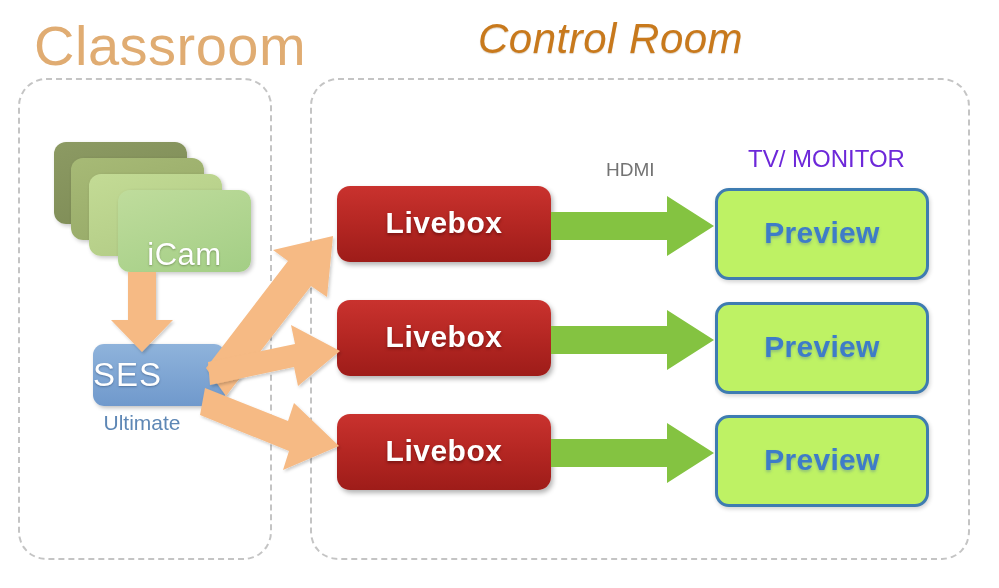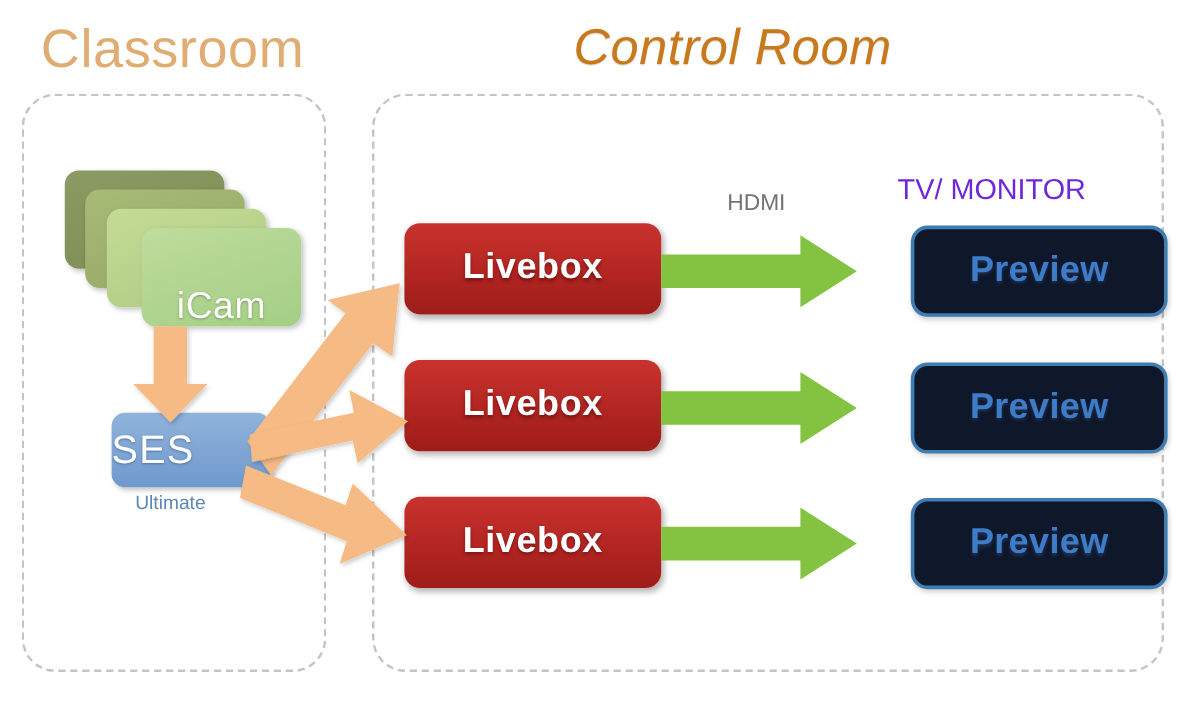--- a/index.html
+++ b/index.html
@@ -23,21 +23,21 @@
   .zone-title {
     position: absolute;
     white-space: nowrap;
     font-weight: 400;
     letter-spacing: 0.5px;
     line-height: 1;
   }
   #title-classroom {
     left: 34px;
     top: 18px;
-    font-size: 45px;
+    font-size: 56px;
     color: #E0AC72;
     text-shadow: 0 1px 0 rgba(255,255,255,0.6);
   }
   #title-control-room {
     left: 478px;
     top: 18px;
     font-size: 42px;
     color: #C8791C;
     text-shadow: 0 1px 1px rgba(120,70,10,0.25);
     font-style: italic;
@@ -118,21 +118,21 @@
     letter-spacing: 1px;
     line-height: 1;
     padding-bottom: 2px;
   }
   #ses-sublabel {
     position: absolute;
     left: 76px;
     top: 412px;
     width: 132px;
     text-align: center;
-    font-size: 16px;
+    font-size: 21px;
     color: #5E87B5;
     line-height: 1;
   }
 
   
   .livebox {
     position: absolute;
     left: 337px;
     width: 214px;
     height: 76px;
@@ -154,30 +154,29 @@
     letter-spacing: 0.5px;
     line-height: 1;
     padding-bottom: 2px;
   }
 
   
   .preview {
     position: absolute;
     left: 715px;
     width: 214px;
-    height: 76px;
+    height: 92px;
     border-radius: 14px;
-    background: #0f172a;
+    background: #bef264;
     border: 3px solid #3E7CB1;
     box-sizing: border-box;
     box-shadow: 1px 2px 4px rgba(0,0,0,0.18);
     display: flex;
     align-items: center;
     justify-content: center;
-    margin-left: 44px;
   }
   #preview-1 { top: 188px; }
   #preview-2 { top: 302px; }
   #preview-3 { top: 415px; }
   .preview-label {
     font-size: 30px;
     font-weight: bold;
     color: #3E7CC8;
     text-shadow: 0 2px 3px rgba(60,100,160,0.35);
     letter-spacing: 0.3px;

